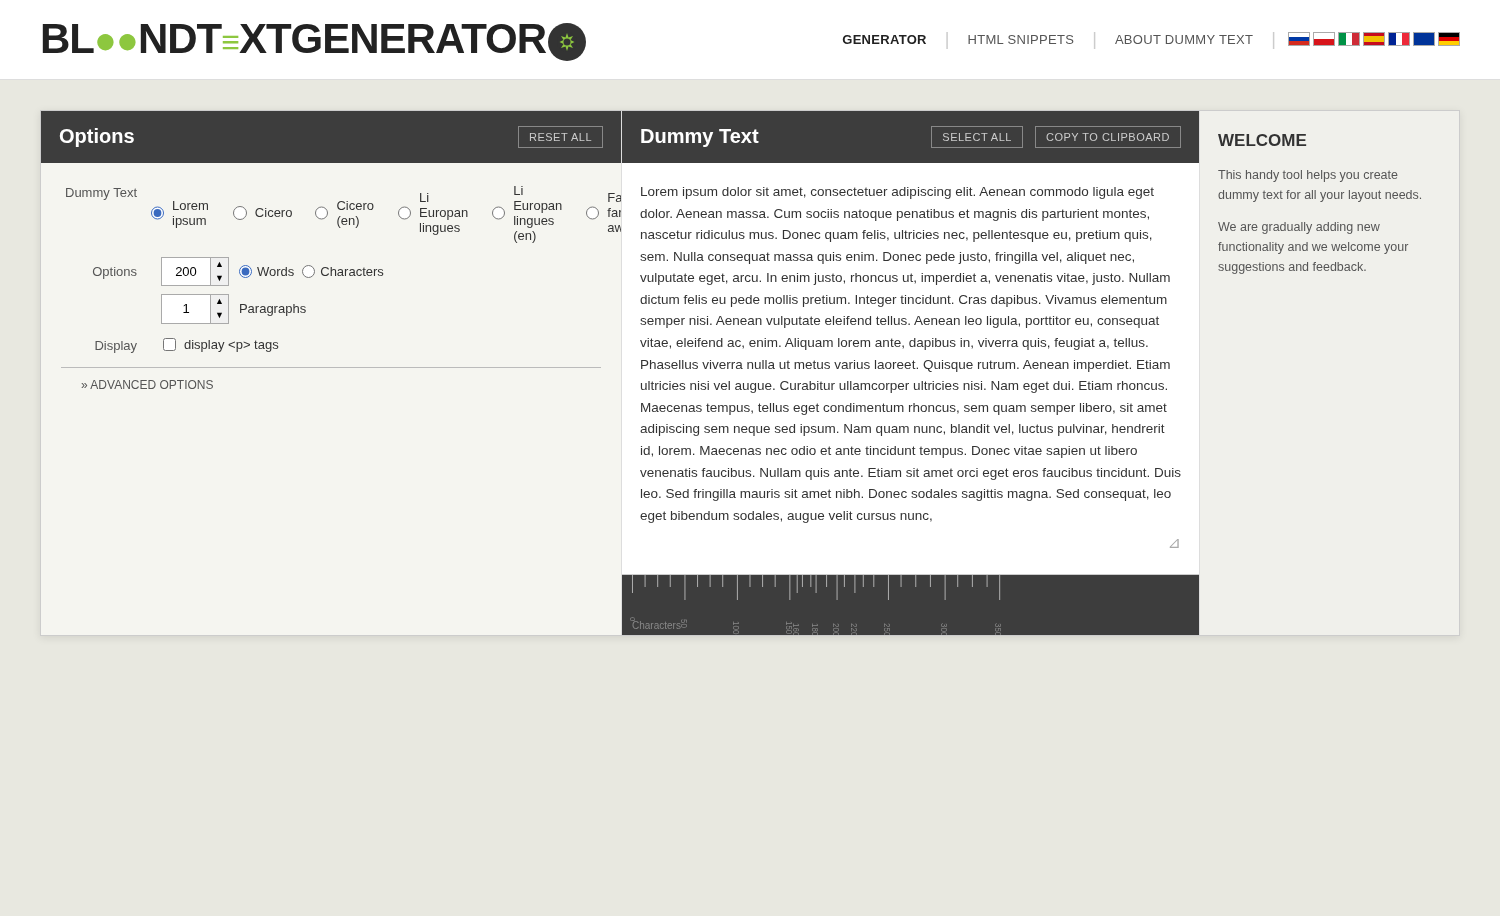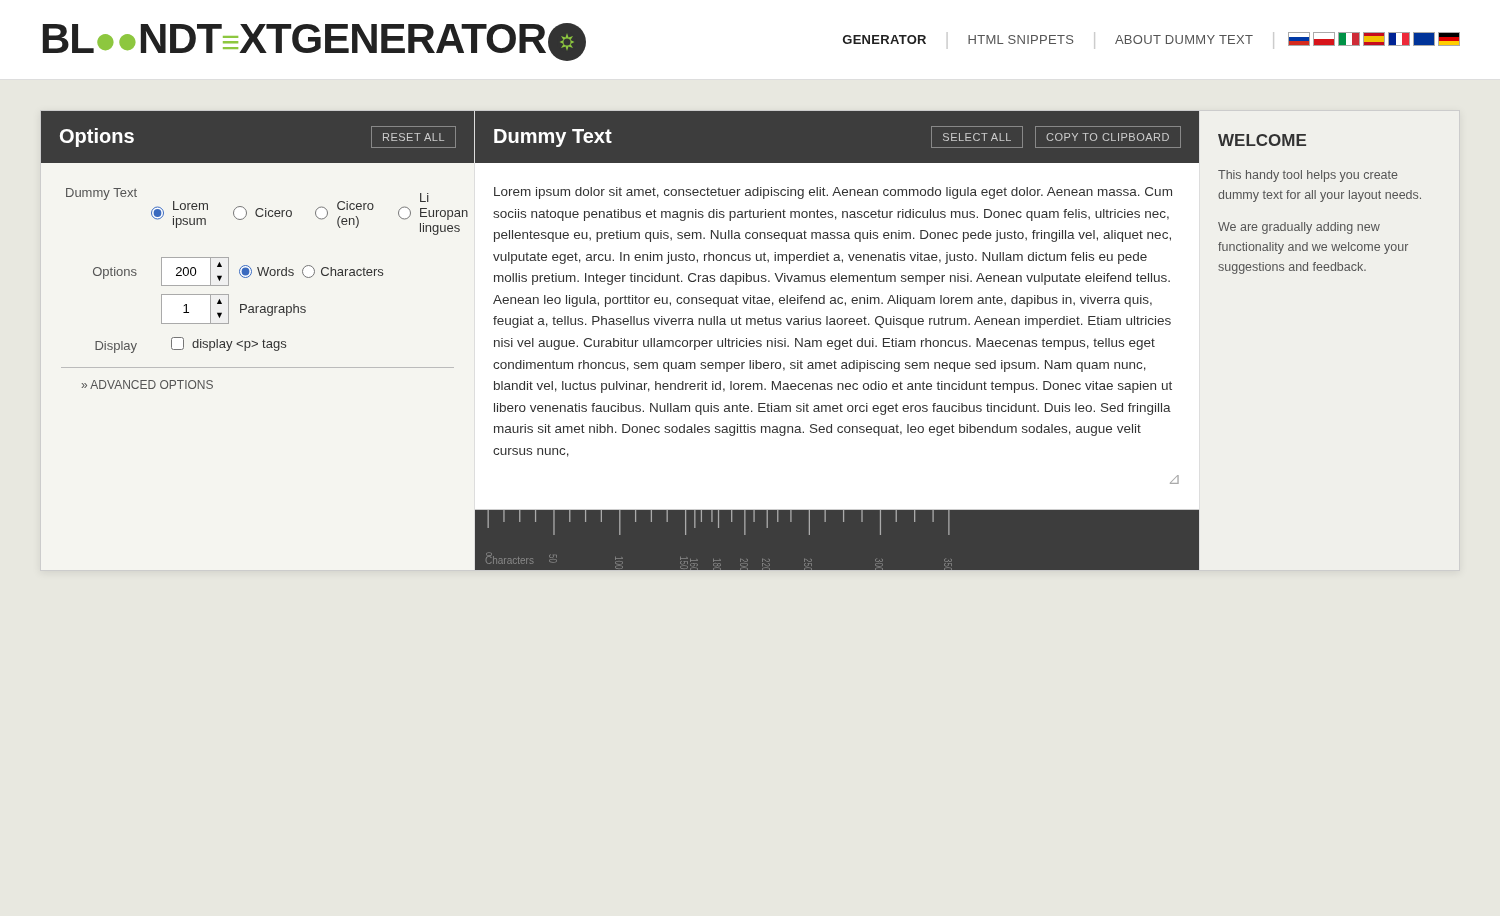--- a/index.html
+++ b/index.html
@@ -64,21 +64,21 @@
     .panel-wrapper {
       display: flex;
       gap: 0;
       background: #fff;
       border: 1px solid #ccc;
       box-shadow: 0 2px 8px rgba(0,0,0,0.1);
     }
 
     
     .options-panel {
-      width: 433px;
+      width: 580px;
       flex-shrink: 0;
       background: #f5f5f0;
     }
 
     .panel-header {
       background: #3d3d3d;
       color: #fff;
       padding: 12px 18px;
       display: flex;
       align-items: center;
@@ -189,22 +189,22 @@
       display: flex;
       align-items: center;
       gap: 10px;
       margin-bottom: 12px;
       margin-left: 0;
       padding-left: 100px;
     }
 
     .display-row {
       display: flex;
-      align-items: flex-start;
-      gap: 20px;
+      align-items: center;
+      gap: 12px;
       margin-top: 6px;
     }
     .display-row .option-label {}
 
     .separator {
       border: none;
       border-top: 1px solid #bbb;
       margin: 14px 0 10px 0;
     }
 

